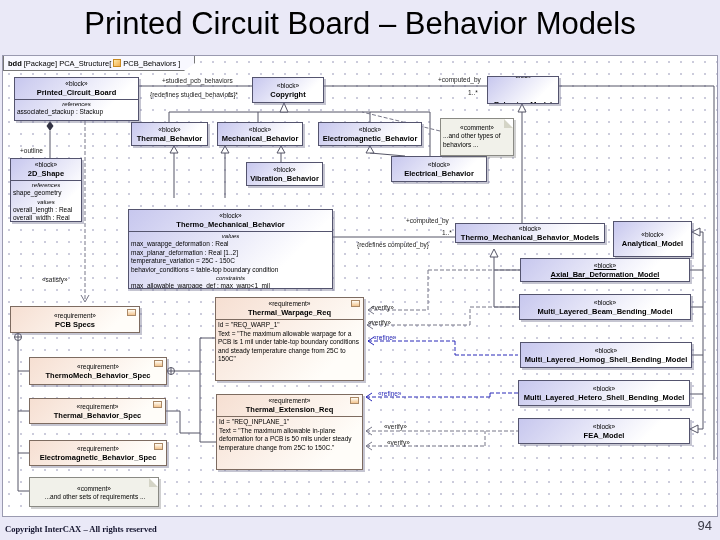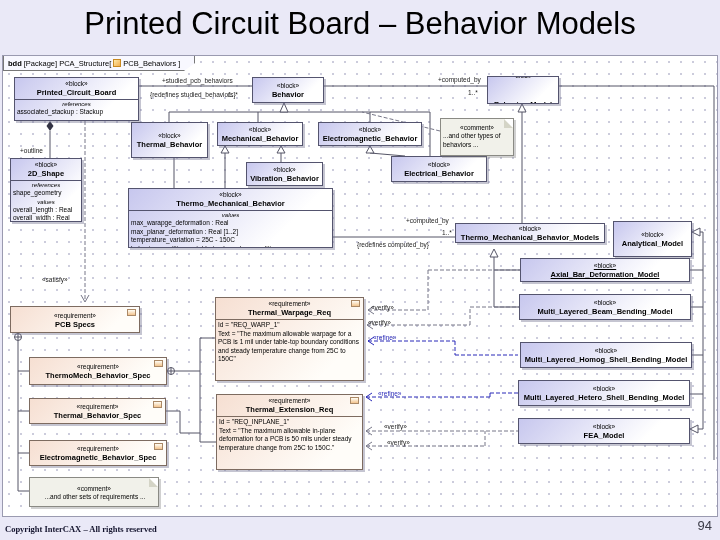--- a/index.html
+++ b/index.html
@@ -159,29 +159,29 @@
       <div class="nm">Printed_Circuit_Board</div>
     </div>
     <div class="cmp">
       <div class="cmp-label">references</div>
       <div class="cmp-line">associated_stackup : Stackup</div>
     </div>
   </div>
 
   <div class="blk center-one" style="left:252px;top:77px;width:72px;height:26px;">
     <div class="st">«block»</div>
-    <div class="nm">Behavior</div>
+    <div class="nm">Copyright</div>
   </div>
 
   <div class="blk center-one" style="left:487px;top:76px;width:72px;height:28px;gap:20px;">
     <div class="st">«block»</div>
     <div class="nm">Behavior_Model</div>
   </div>
 
-  <div class="blk center-one" style="left:131px;top:122px;width:77px;height:36px;">
+  <div class="blk center-one" style="left:131px;top:122px;width:77px;height:24px;">
     <div class="st">«block»</div>
     <div class="nm">Thermal_Behavior</div>
   </div>
 
   <div class="blk center-one" style="left:217px;top:122px;width:86px;height:24px;">
     <div class="st">«block»</div>
     <div class="nm">Mechanical_Behavior</div>
   </div>
 
   <div class="blk center-one" style="left:318px;top:122px;width:104px;height:24px;">
@@ -213,21 +213,21 @@
       <div class="cmp-label">references</div>
       <div class="cmp-line">shape_geometry</div>
     </div>
     <div class="cmp">
       <div class="cmp-label">values</div>
       <div class="cmp-line">overall_length : Real</div>
       <div class="cmp-line">overall_width : Real</div>
     </div>
   </div>
 
-  <div class="blk" style="left:128px;top:188px;width:205px;height:60px;">
+  <div class="blk" style="left:128px;top:209px;width:205px;height:80px;">
     <div class="hdr rule">
       <div class="st">«block»</div>
       <div class="nm">Thermo_Mechanical_Behavior</div>
     </div>
     <div class="cmp">
       <div class="cmp-label">values</div>
       <div class="cmp-line">max_warapge_deformation : Real</div>
       <div class="cmp-line">max_planar_deformation : Real [1..2]</div>
       <div class="cmp-line">temperature_variation = 25C - 150C</div>
       <div class="cmp-line">behavior_conditions = table-top boundary condition</div>

